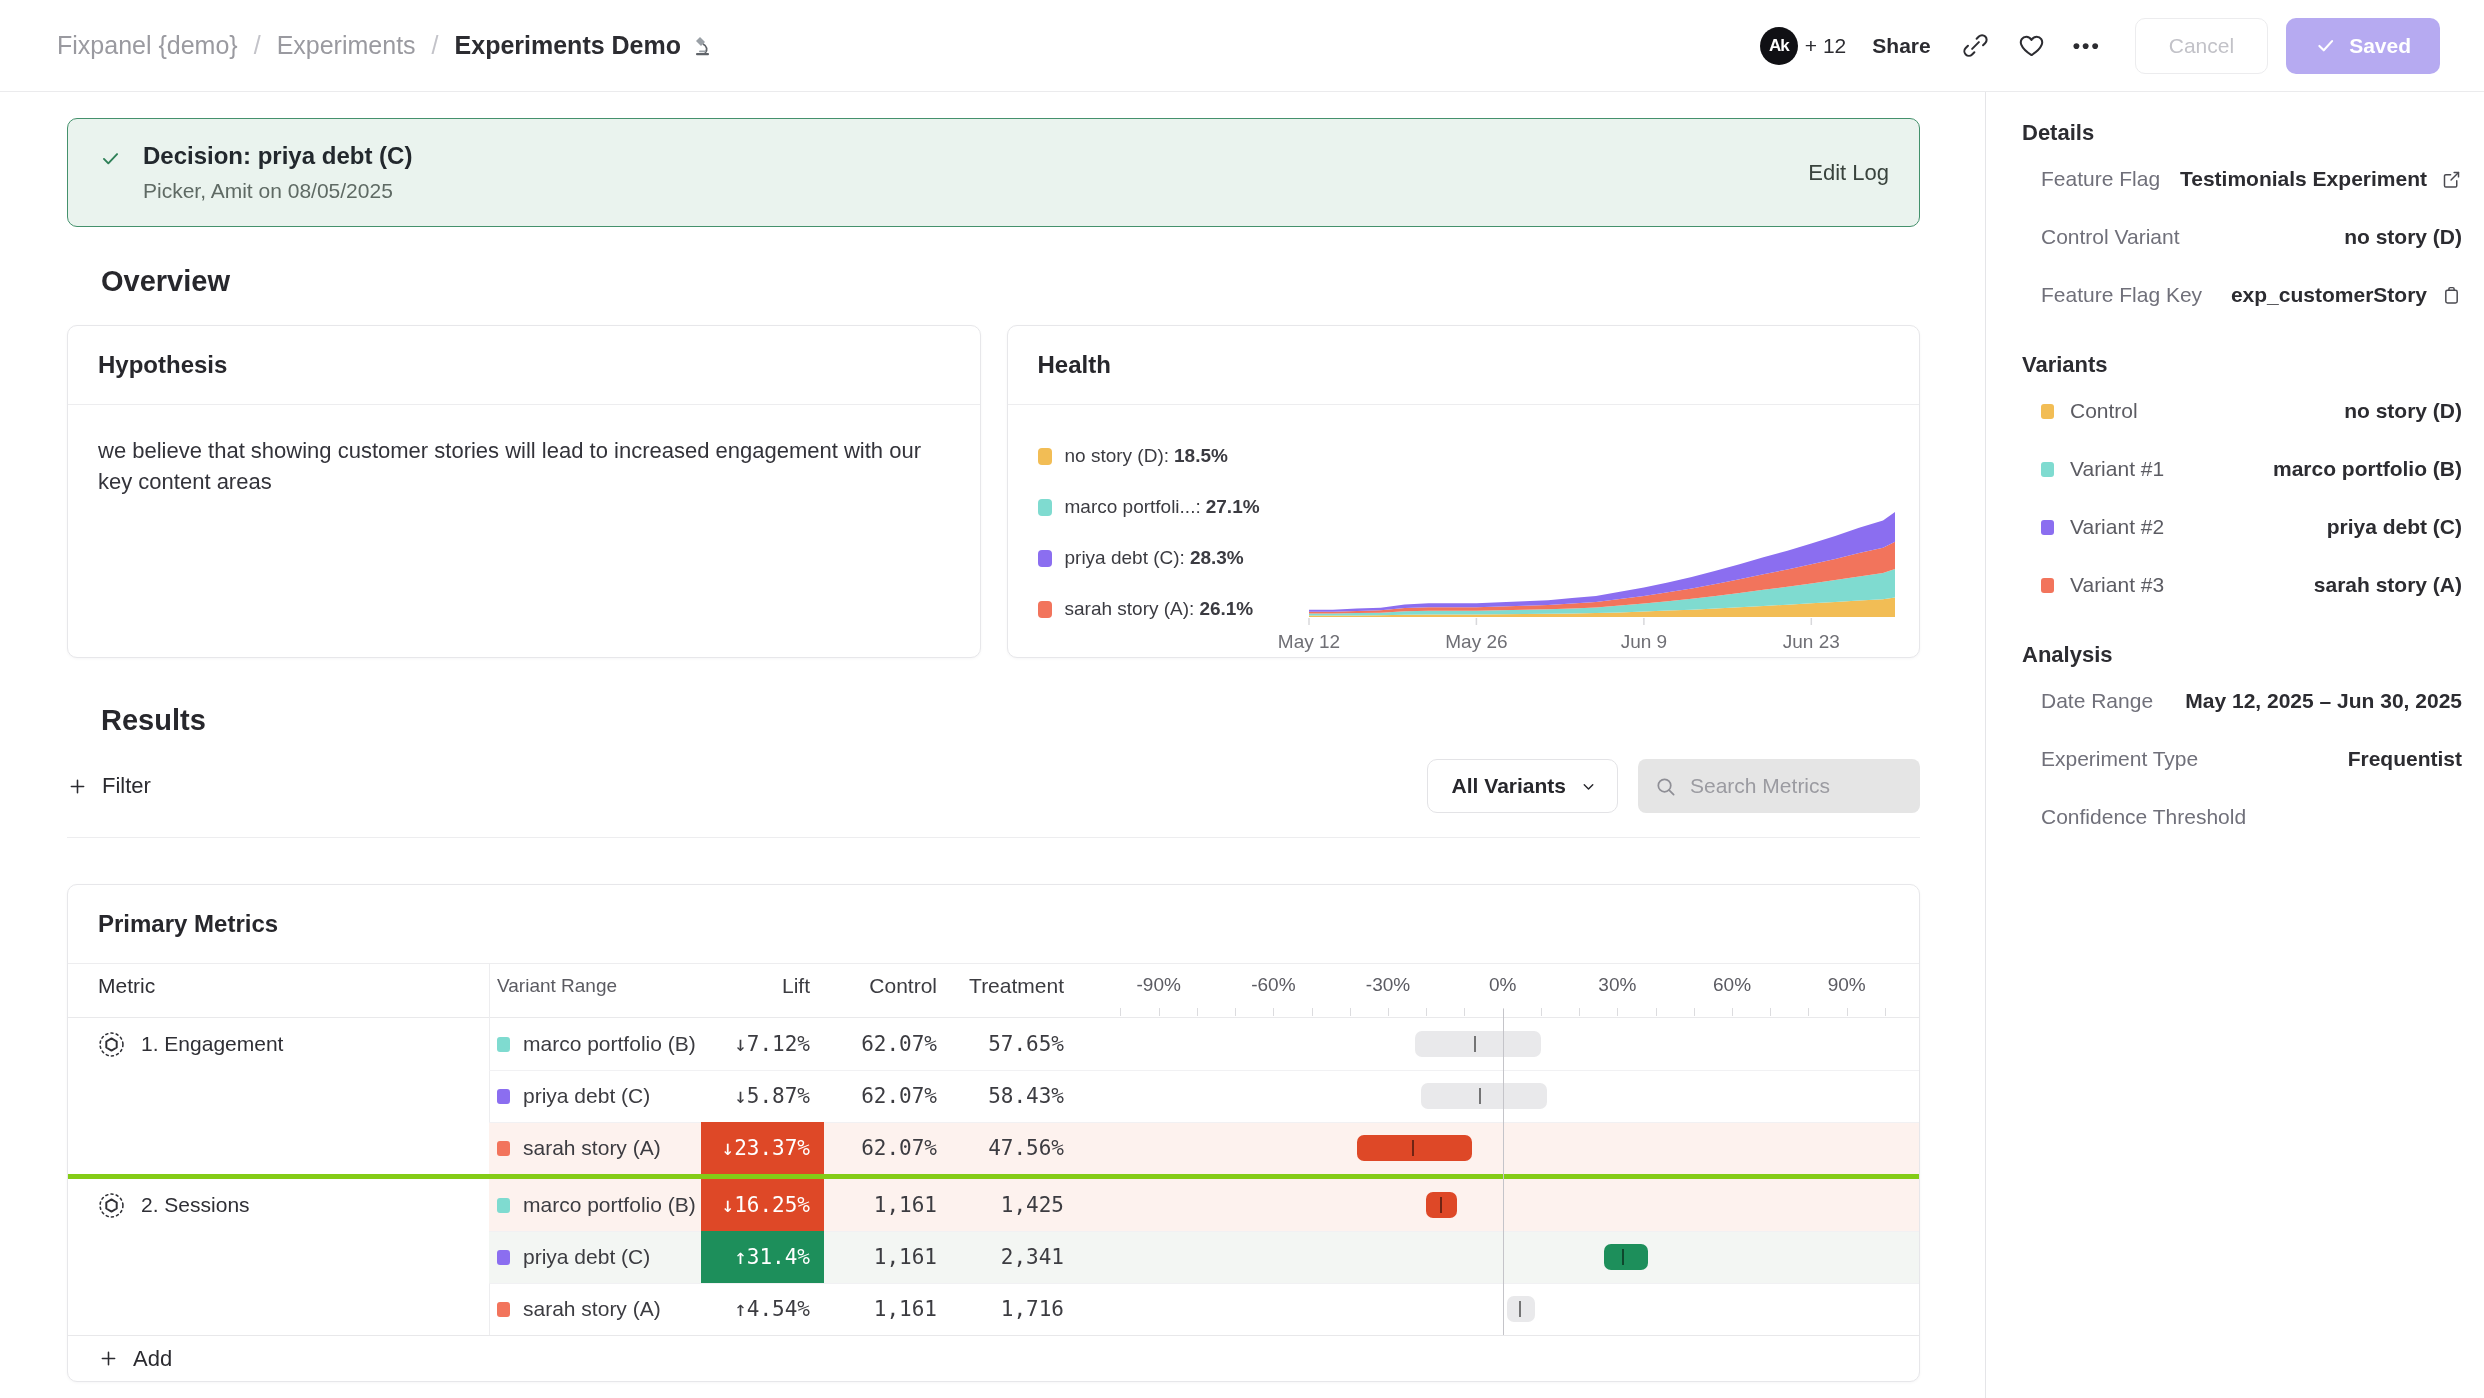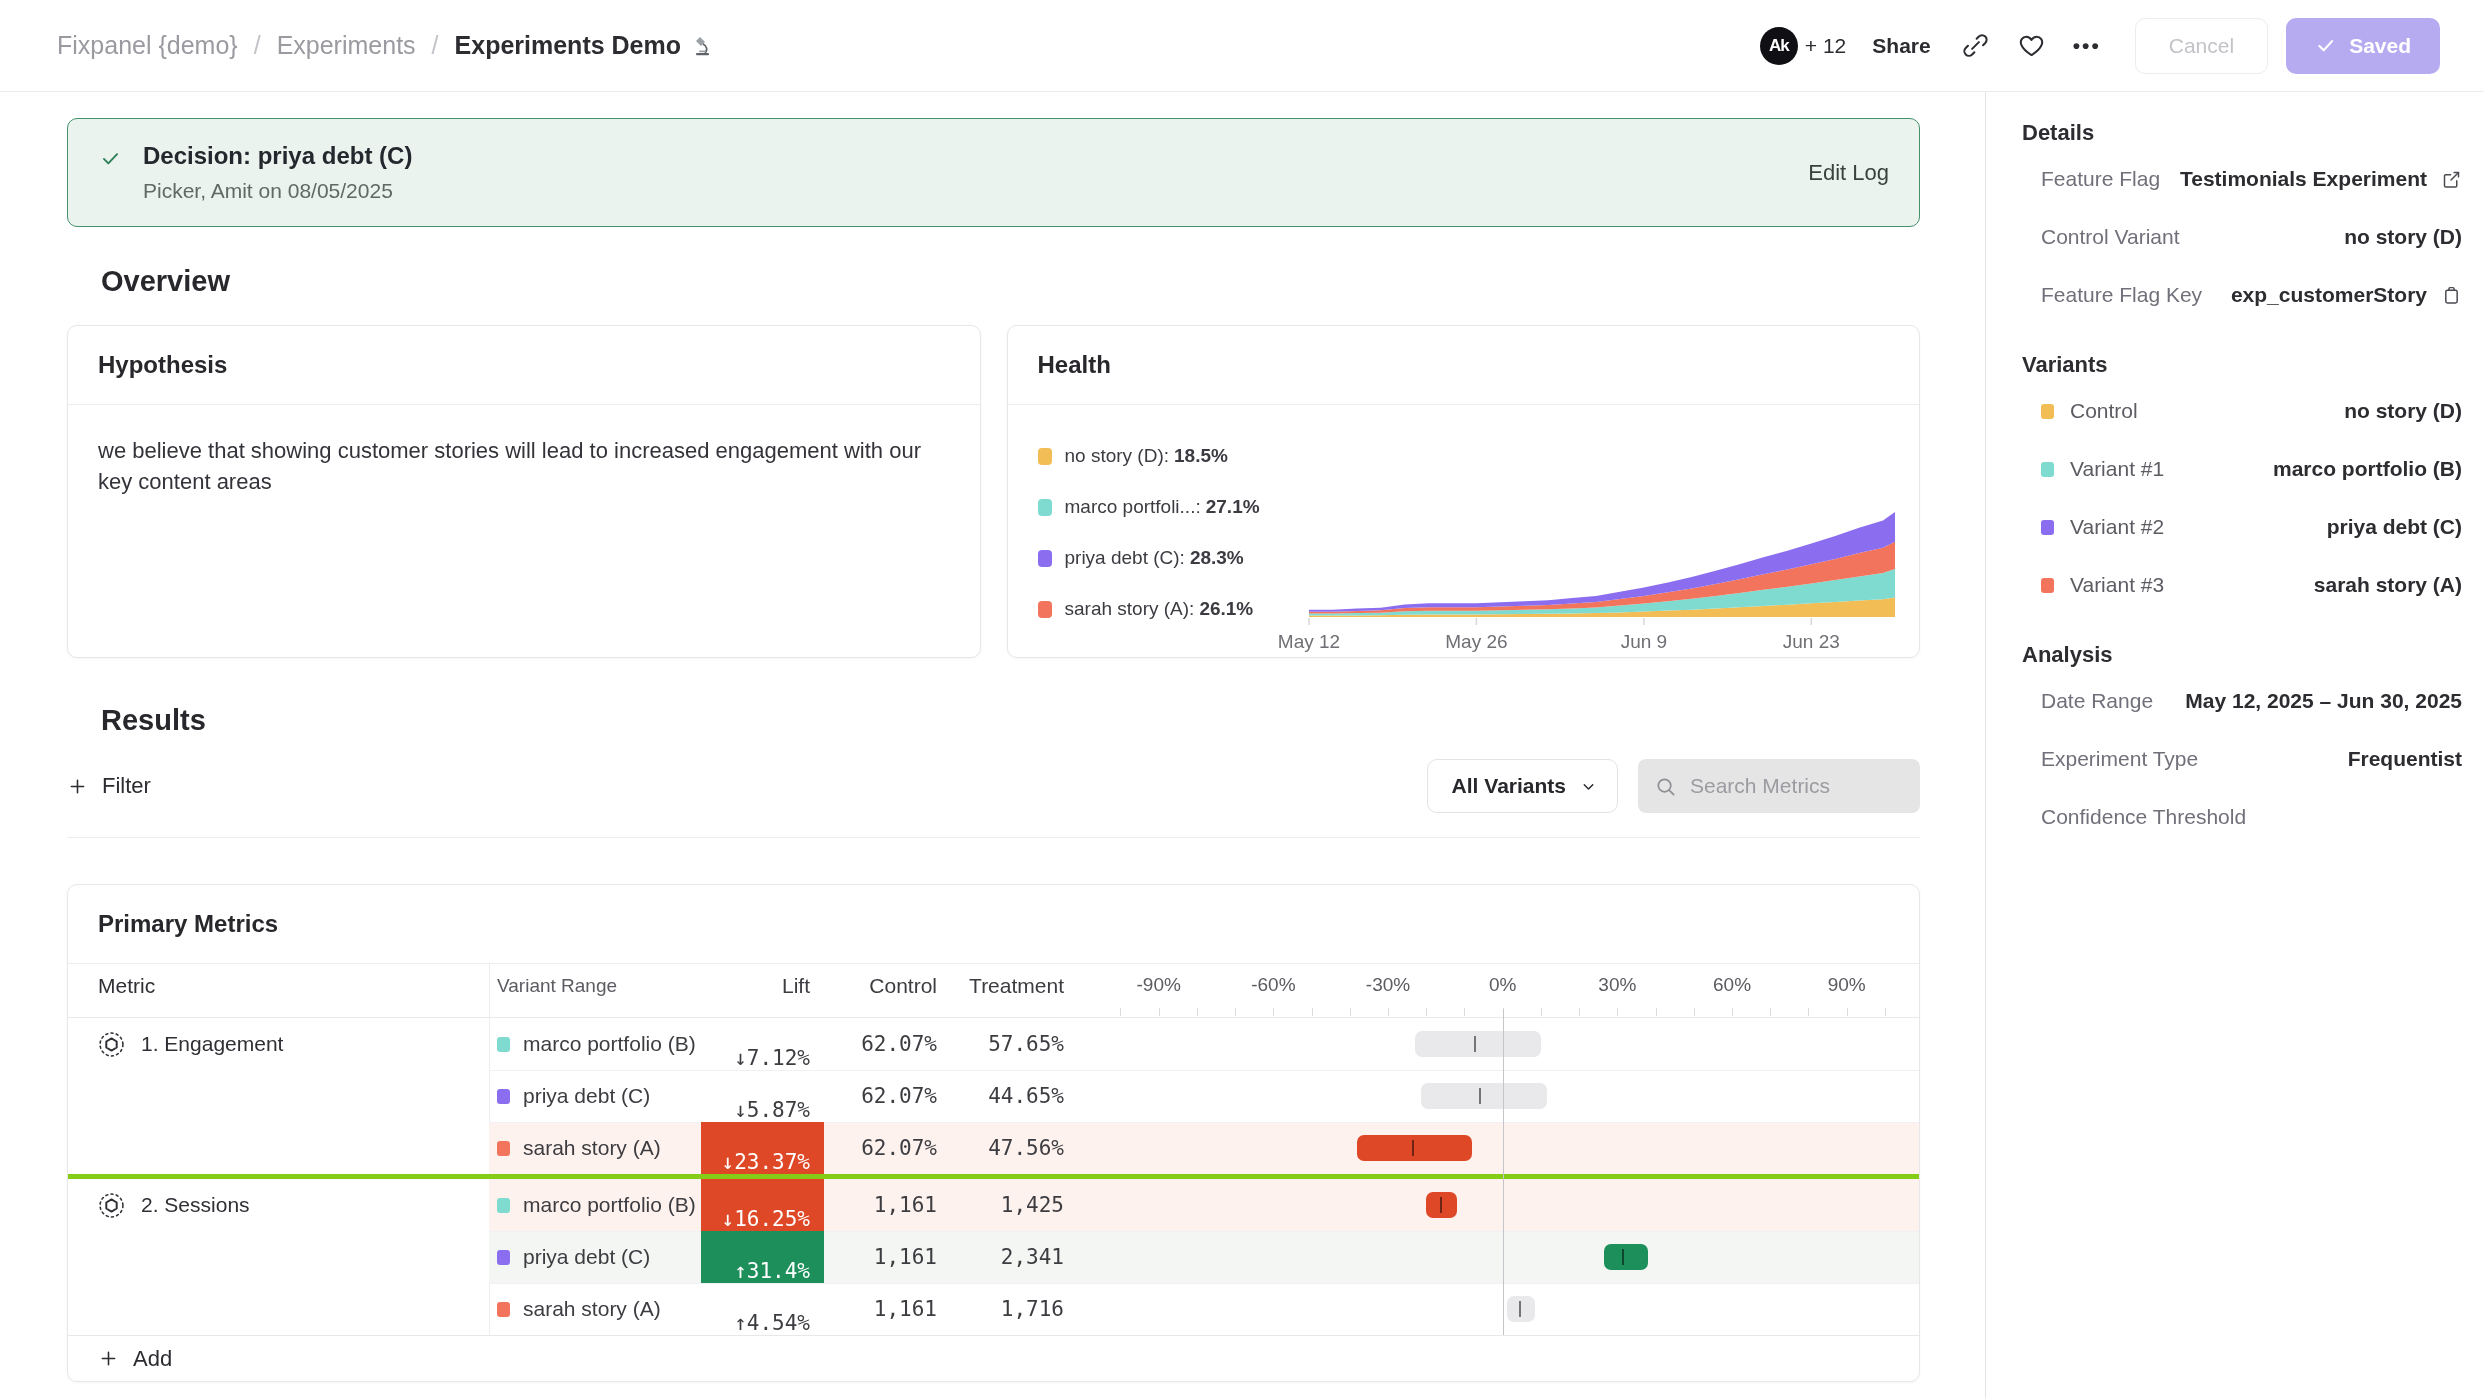--- a/index.html
+++ b/index.html
@@ -101,21 +101,21 @@
   .tickstrip .tick { position:absolute; top:0; height:8px; border-left:1px solid #dcdcdf; }
   .pm-head-wrap { border-bottom:1px solid #e9e9eb; }
   .pm-body { position:relative; }
   .zero-line { position:absolute; top:-9px; bottom:0; border-left:1px solid #c4c4c9; z-index:2; }
   .pm-group + .pm-group { border-top:5px solid #84cc16; }
   .pm-row { height:52px; position:relative; }
   .pm-row + .pm-row::after { content:""; position:absolute; left:421px; right:0; top:0;
     border-top:1px solid #f1f1f3; }
   .row-tint { position:absolute; left:421px; right:0; top:0; bottom:0; z-index:0; }
   .pm-row > .cellz { position:relative; z-index:1; }
-  .lift-cell { height:52px; display:flex; align-items:flex-end; justify-content:flex-end; }
+  .lift-cell { height:52px; display:flex; align-items:center; justify-content:flex-end; }
   .lift-cell.neg { background:#de4827; color:#fff; }
   .lift-cell.pos { background:#1d8f5b; color:#fff; }
   .lift-cell.neg .num, .lift-cell.pos .num { color:#fff; }
   .ci-cell { position:relative; height:52px; z-index:1; }
   .ci-bar { position:absolute; top:13px; height:26px; border-radius:7px; background:#e9e9eb; }
   .ci-bar.neg { background:#de4827; }
   .ci-bar.pos { background:#1d8f5b; }
   .ci-tick { position:absolute; top:18px; height:16px; width:2px; background:rgba(0,0,0,.5); }
   .metric-icon svg { width:27px; height:27px; display:block; }
   .pm-footer { border-top:1px solid #e8e8ea; height:46px; display:flex; align-items:center; padding-left:30px; }
@@ -358,21 +358,21 @@
               <div class="pm-grid pm-row">
                 <div class="cell-metric cellz"></div>
                 <div class="cell-variant cellz">
                   <span class="chip" style="background:#8b6ef0"></span>
                   <span>priya debt (C)</span>
                 </div>
                 <div class="lift-cell cellz">
                   <span class="num">↓5.87%</span>
                 </div>
                 <div class="num cellz">62.07%</div>
-                <div class="num cellz">44.65%</div>
+                <div class="num cellz">58.43%</div>
                 <div class="ci-cell">
                   <div class="ci-bar" style="left: 40.7283%; width: 14.9985%;"></div>
                   <div class="ci-tick" style="left: calc(47.8321% - 1px);"></div>
                 </div>
               </div>
               <div class="pm-grid pm-row">
                 <div class="row-tint" style="background: rgb(253, 242, 238);"></div>
                 <div class="cell-metric cellz"></div>
                 <div class="cell-variant cellz">
                   <span class="chip" style="background:#f2745c"></span>

